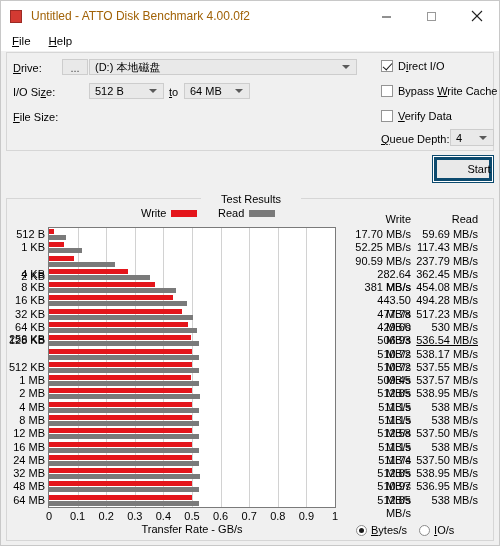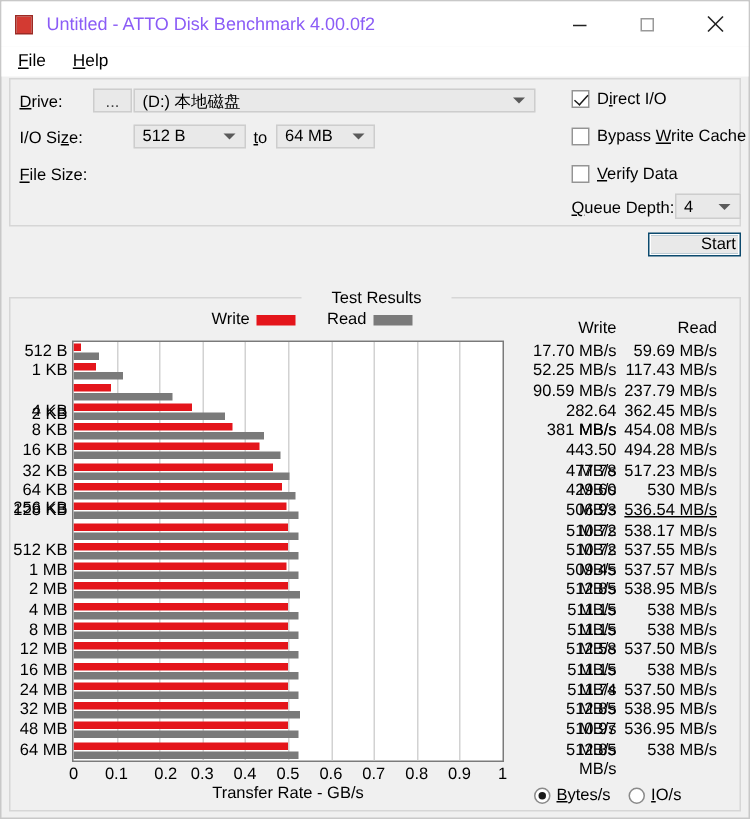--- a/index.html
+++ b/index.html
@@ -33,21 +33,21 @@
   .title-icon {
     width: 12px; height: 13px;
     margin-left: 9px;
     background: linear-gradient(#d33a32 0%, #d33a32 100%);
     border: 1px solid #9c2a24;
     box-sizing: border-box;
   }
   .title-text {
     margin-left: 9px;
     font-size: 12px;
-    color: #8b5cf6;
+    color: #a16207;
     white-space: nowrap;
   }
   .win-btns {
     position: absolute;
     right: 0; top: 0;
     height: 30px;
     display: flex;
   }
   .win-btn {
     width: 45px; height: 30px;
@@ -176,24 +176,24 @@
     align-items: center;
     padding: 3px 0;
     box-sizing: border-box;
     color: #888;
     font-size: 8px;
   }
 
   .start-btn {
     position: absolute;
     left: 431px; top: 154px;
-    width: 62px; height: 16px;
+    width: 62px; height: 28px;
     box-sizing: border-box;
     background: #e9e9e9;
-    border: 2px solid #0c4a6e;
+    border: 5px solid #0c4a6e;
     outline: 1px solid #fff;
     outline-offset: -2px;
     display: flex; align-items: center; justify-content: center;
     font-size: 11px;
     color: #000;
     padding-left: 32px;
   }
 
   
   .results-title {
@@ -533,21 +533,21 @@
       <div class="ylabel" style="top: 426.286px; height: 13.2857px; line-height: 13.2857px;">12 MB</div>
       <div class="ylabel" style="top: 439.571px; height: 13.2857px; line-height: 13.2857px;">16 MB</div>
       <div class="ylabel" style="top: 452.857px; height: 13.2857px; line-height: 13.2857px;">24 MB</div>
       <div class="ylabel" style="top: 466.143px; height: 13.2857px; line-height: 13.2857px;">32 MB</div>
       <div class="ylabel" style="top: 479.429px; height: 13.2857px; line-height: 13.2857px;">48 MB</div>
       <div class="ylabel" style="top: 492.714px; height: 13.2857px; line-height: 13.2857px;">64 MB</div>
     </div>
   <div id="xticks">
       <div class="xtick" style="left: 48px;">0</div>
       <div class="xtick" style="left: 76.6px;">0.1</div>
-      <div class="xtick" style="left: 105.2px; text-align: right;">0.2</div>
+      <div class="xtick" style="left: 105.2px;">0.2</div>
       <div class="xtick" style="left: 133.8px;">0.3</div>
       <div class="xtick" style="left: 162.4px;">0.4</div>
       <div class="xtick" style="left: 191px;">0.5</div>
       <div class="xtick" style="left: 219.6px;">0.6</div>
       <div class="xtick" style="left: 248.2px;">0.7</div>
       <div class="xtick" style="left: 276.8px;">0.8</div>
       <div class="xtick" style="left: 305.4px;">0.9</div>
       <div class="xtick" style="left: 334px;">1</div>
     </div>
   <div id="datarows">

